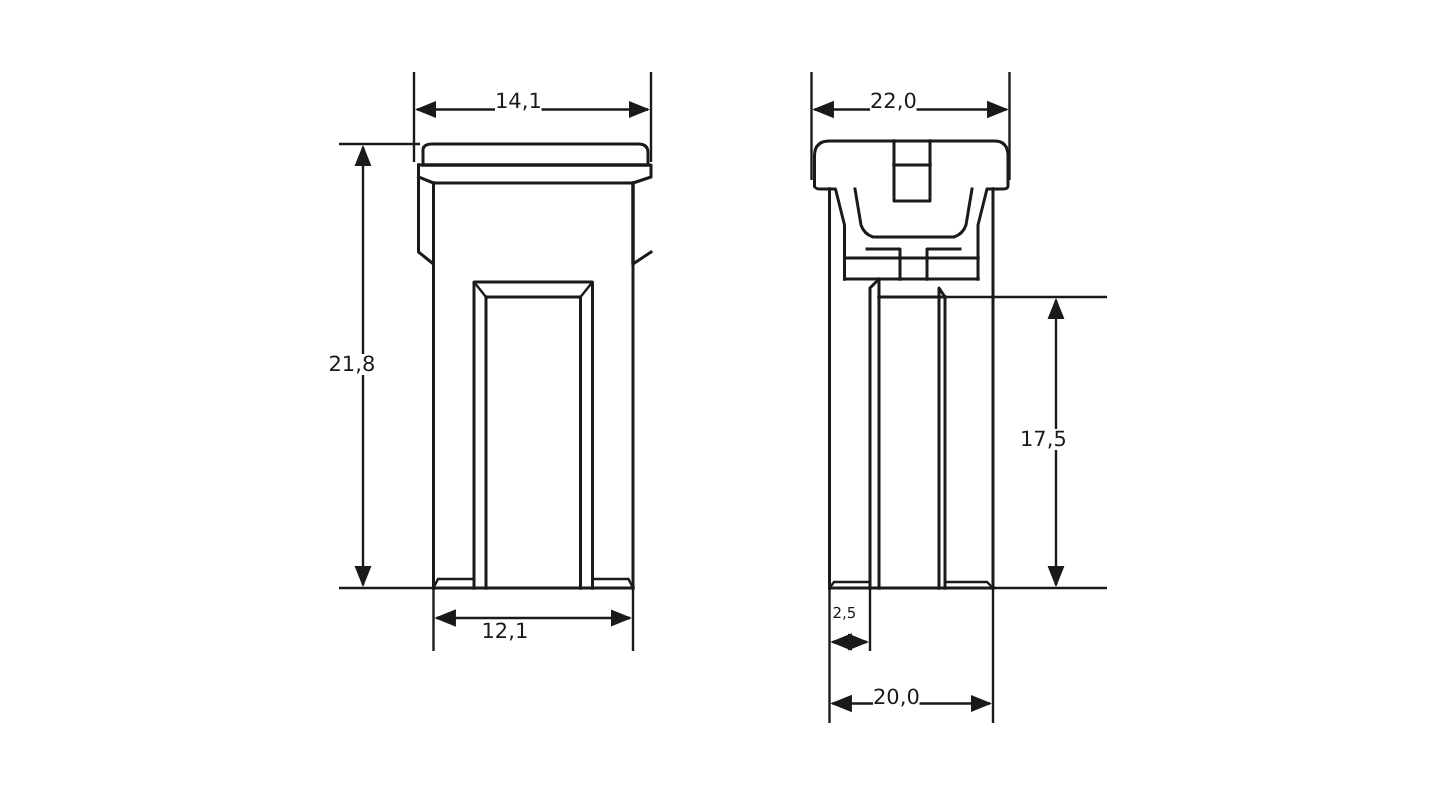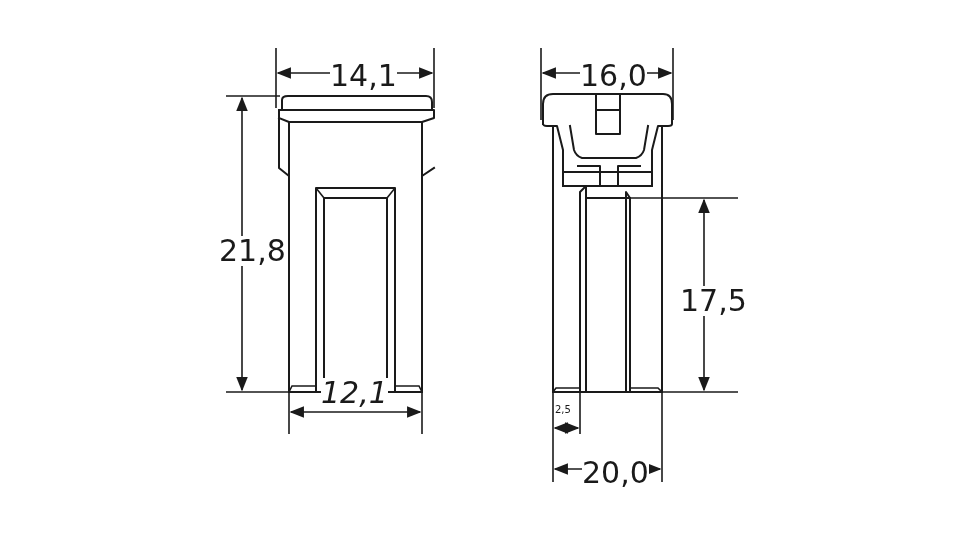--- a/index.html
+++ b/index.html
@@ -1,21 +1,21 @@
 <!DOCTYPE html>
 <html><head>
 <meta charset="utf-8">
 <style>
   html, body { margin:0; padding:0; background:#ffffff; }
   body { width:960px; height:540px; overflow:hidden; position:relative; font-family:"DejaVu Sans", sans-serif; }
   svg { position:absolute; left:0; top:0; }
   .ln { stroke:#1a1a1a; stroke-width:2; fill:none; stroke-linejoin:round; stroke-linecap:square; }
   .thin { stroke:#1a1a1a; stroke-width:1.6; fill:none; }
   .lbl { position:absolute; font-family:"DejaVu Sans", sans-serif; color:#1a1a1a; background:#fff; line-height:1; white-space:nowrap; }
-  .big { font-size:30px; }
+  .big { font-size:14px; }
   .small { font-size:10px; }
 </style>
 </head>
 <body>
 
 <svg width="960" height="540" viewBox="0 0 960 540">
   <defs>
     <marker id="arr" viewBox="0 0 10 10" refX="9" refY="5" markerWidth="9" markerHeight="9" orient="auto-start-reverse">
       <path d="M0,1 L10,5 L0,9 z" fill="#1a1a1a"></path>
     </marker>
@@ -90,18 +90,18 @@
     <line class="thin" x1="555" y1="428" x2="578" y2="428" marker-start="url(#arr)" marker-end="url(#arr)"></line>
 
     <line class="thin" x1="553" y1="392" x2="553" y2="482"></line>
     <line class="thin" x1="662" y1="392" x2="662" y2="482"></line>
     <line class="thin" x1="555" y1="469" x2="660" y2="469" marker-start="url(#arr)" marker-end="url(#arr)"></line>
   </g>
 </svg>
 
 <div class="lbl big" style="left:330px; top:61px;">14,1</div>
 <div class="lbl big" style="left:219px; top:236px;">21,8</div>
-<div class="lbl big" style="left:321px; top:378px;font-style:italic;">12,1</div>
+<div class="lbl big" style="left:321px; top:414px;">12,1</div>
 
-<div class="lbl big" style="left:580px; top:61px;">16,0</div>
+<div class="lbl big" style="left:580px; top:61px;">22,0</div>
 <div class="lbl big" style="left:680px; top:286px;">17,5</div>
 <div class="lbl small" style="left:555px; top:405px; background:transparent;">2,5</div>
 <div class="lbl big" style="left:582px; top:458px;">20,0</div>
 
 </body></html>

